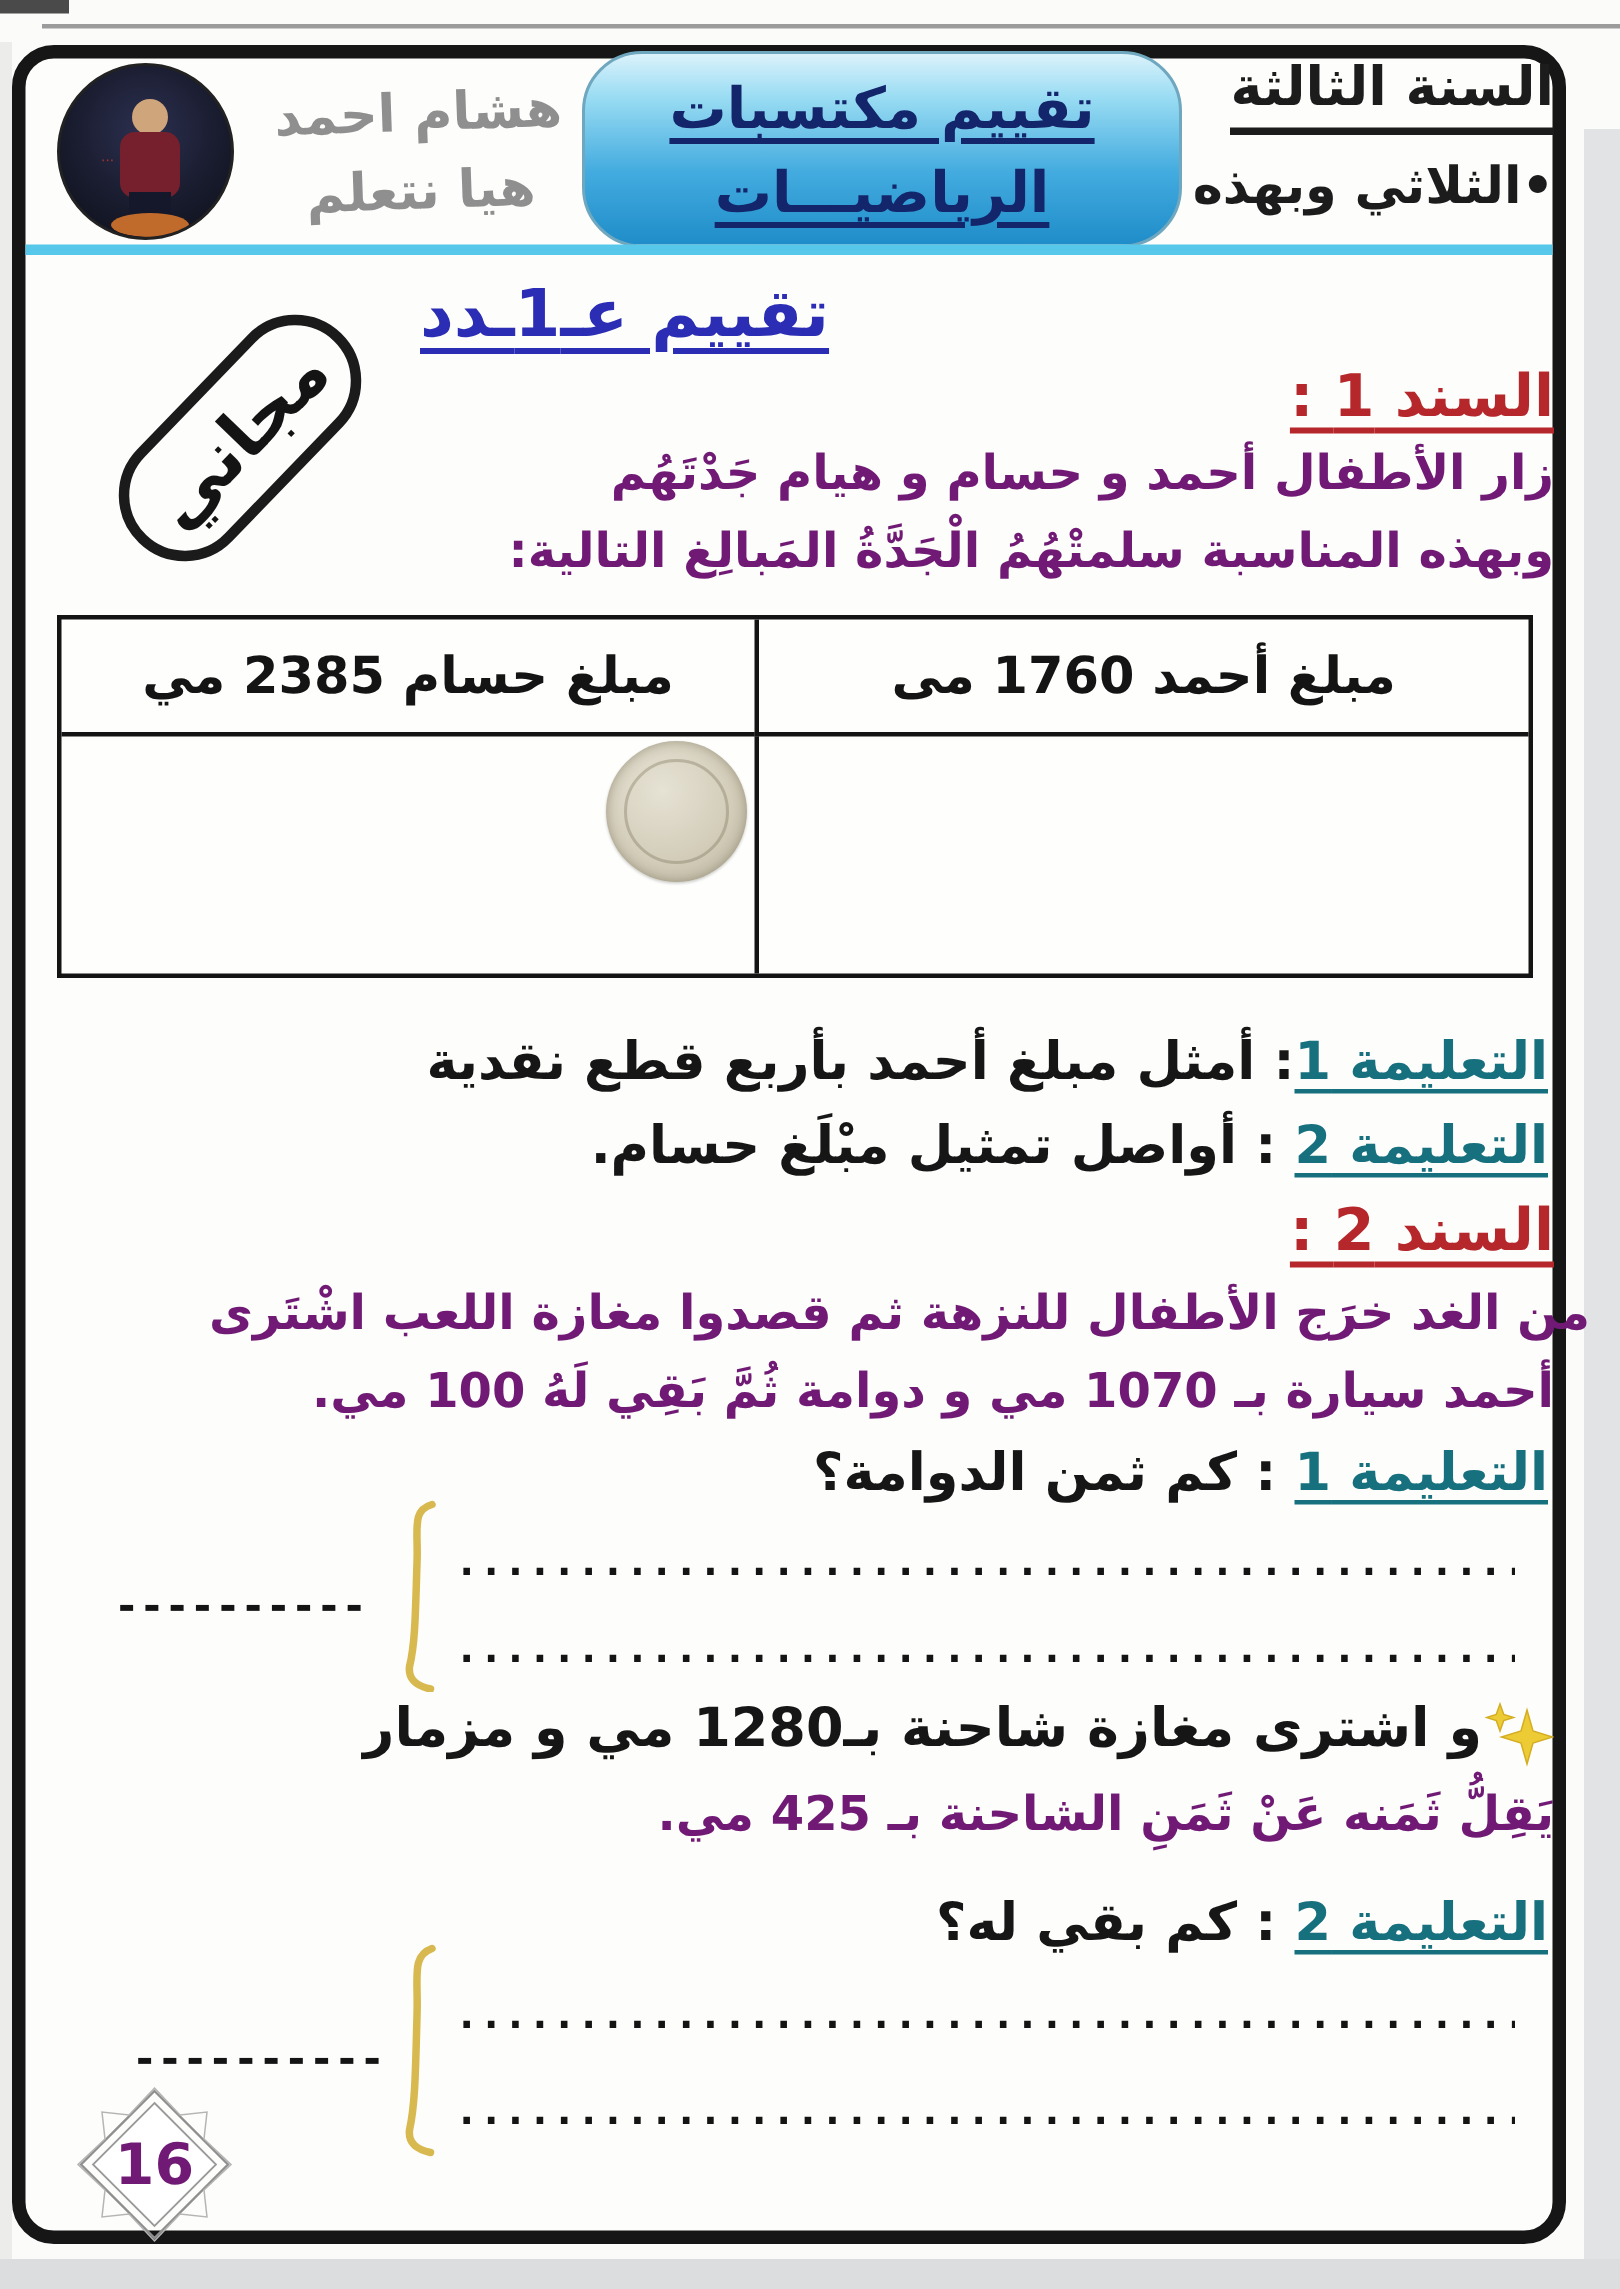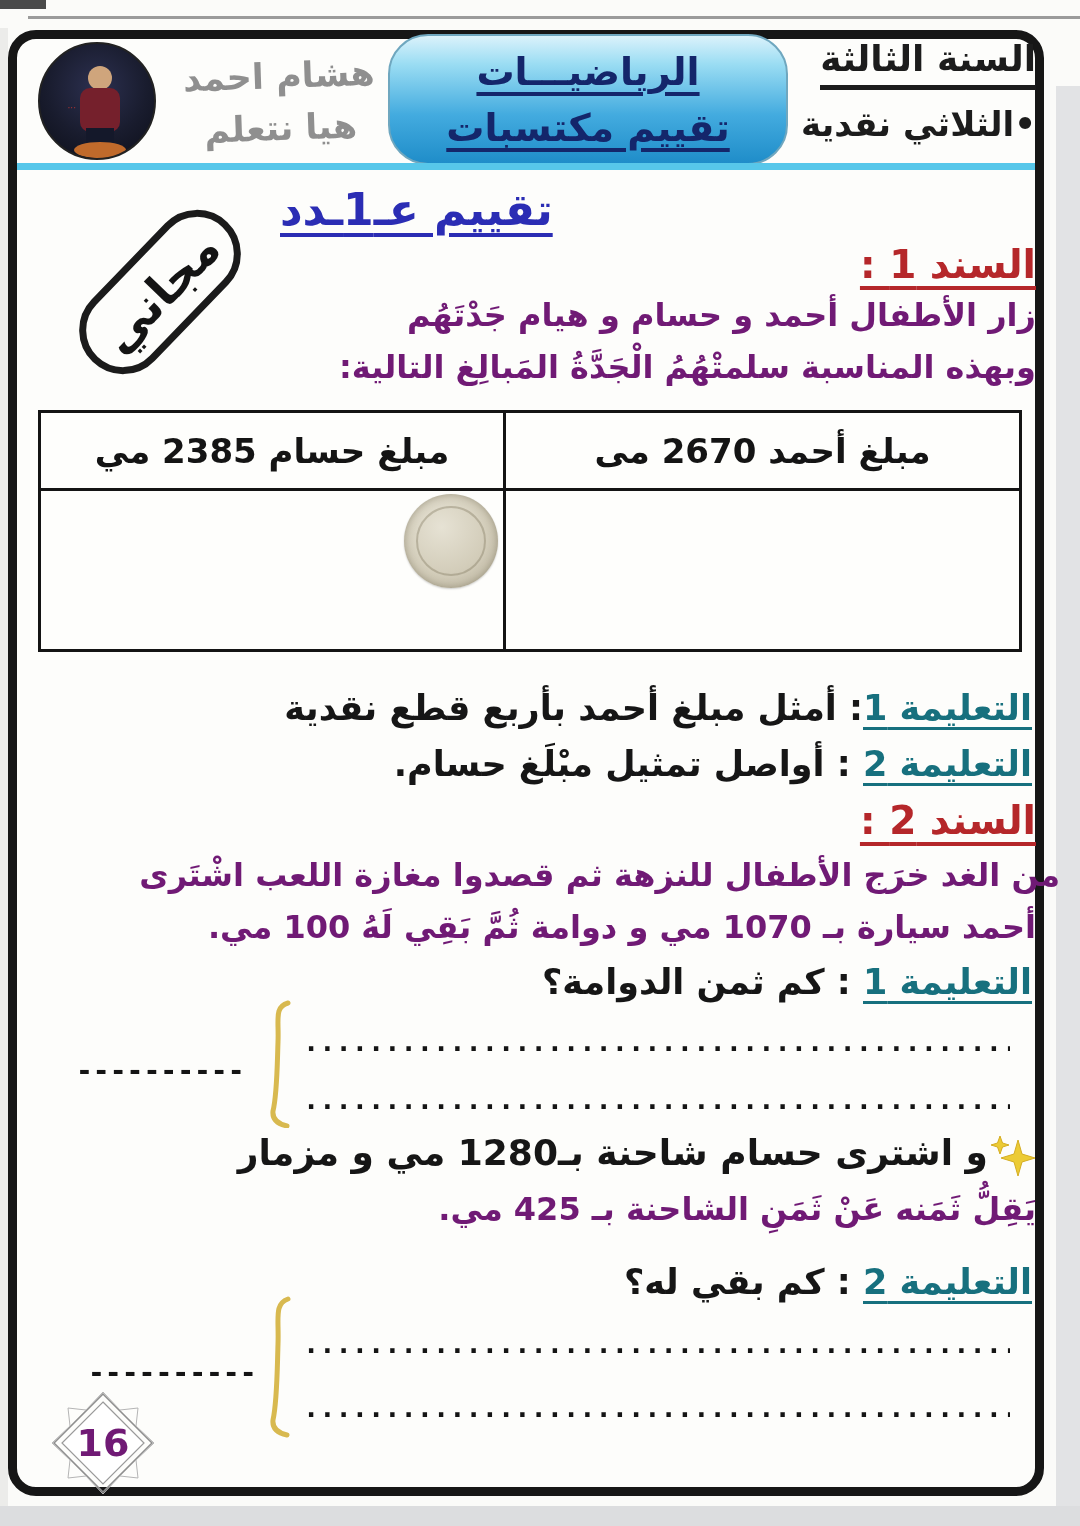--- a/index.html
+++ b/index.html
@@ -131,45 +131,45 @@
     <div class="base"></div>
     <div class="redtxt">···</div>
   </div>
 
   <div class="abs brand">
     <div>هشام احمد</div>
     <div>هيا نتعلم</div>
   </div>
 
   <div class="abs banner">
+    <div class="bline">تقييم مكتسبات</div>
     <div class="bline">الرياضيـــات</div>
-    <div class="bline">تقييم مكتسبات</div>
   </div>
 
   <div class="abs hdr-right">
     <span class="hdr-year">السنة الثالثة</span>
-    <div class="hdr-trim">•الثلاثي نقدية</div>
+    <div class="hdr-trim">•الثلاثي وبهذه</div>
   </div>
 
   <div class="abs cyan-line"></div>
 
   <div class="abs stamp">
     <span>مجاني</span>
   </div>
 
   <div class="abs eval-title">تقييم عـ1ـدد</div>
 
   <div class="abs sanad" style="top:242px;">
     <span class="u">السند 1 :</span>
   </div>
   <div class="abs para" style="top:296px;">زار الأطفال أحمد و حسام و هيام جَدْتَهُم</div>
   <div class="abs para" style="top:348px;">وبهذه المناسبة سلمتْهُمُ الْجَدَّةُ المَبالِغ التالية:</div>
 
   <div class="abs money-table">
-    <div class="cell hdr col1">مبلغ أحمد 2670 مى</div>
+    <div class="cell hdr col1">مبلغ أحمد 1760 مى</div>
     <div class="cell hdr">مبلغ حسام 2385 مي</div>
     <div class="cell col1"></div>
     <div class="cell"></div>
   </div>
   <div class="abs coin"></div>
 
   <div class="abs inst" style="top:688px;">
     <span class="lbl">التعليمة 1</span><span>: أمثل مبلغ أحمد بأربع قطع نقدية</span>
   </div>
   <div class="abs inst" style="top:744px;">
@@ -190,21 +190,21 @@
   <svg class="abs" style="left:254px;top:1000px;" width="44" height="128" viewBox="0 0 44 128">
     <path d="M34 3 C20 7 25 20 24 42 C23 72 23 95 19 111 C18 120 24 124 33 126" fill="none" stroke="#d8b94f" stroke-width="5" stroke-linecap="round"></path>
   </svg>
   <div class="abs dashes" style="left:76px;top:1054px;">-----------</div>
 
   <div class="abs story-row" style="top:1132px;">
     <svg width="46" height="50" viewBox="0 0 46 50" style="flex:0 0 auto;margin-top:2px;">
       <path d="M28 6 L32 20 L45 24 L32 28 L28 42 L24 28 L11 24 L24 20 Z" fill="#eccb35" stroke="#d4ad22" stroke-width="1"></path>
       <path d="M10 2 L12.5 9 L19 11 L12.5 13 L10 20 L7.5 13 L1 11 L7.5 9 Z" fill="#eccb35" stroke="#d4ad22" stroke-width="1"></path>
     </svg>
-    <span class="txt">و اشترى حسام شاحنة بـ1280 مي و مزمار</span>
+    <span class="txt">و اشترى مغازة شاحنة بـ1280 مي و مزمار</span>
   </div>
   <div class="abs para" style="top:1190px;text-align:right;">يَقِلُّ ثَمَنه عَنْ ثَمَنِ الشاحنة بـ 425 مي.</div>
 
   <div class="abs inst" style="top:1262px;">
     <span class="lbl">التعليمة 2</span><span> : كم بقي له؟</span>
   </div>
 
   <div class="abs dots" style="top:1328px;">......................................................................</div>
   <div class="abs dots" style="top:1392px;">......................................................................</div>
   <svg class="abs" style="left:254px;top:1296px;" width="44" height="142" viewBox="0 0 44 142">

